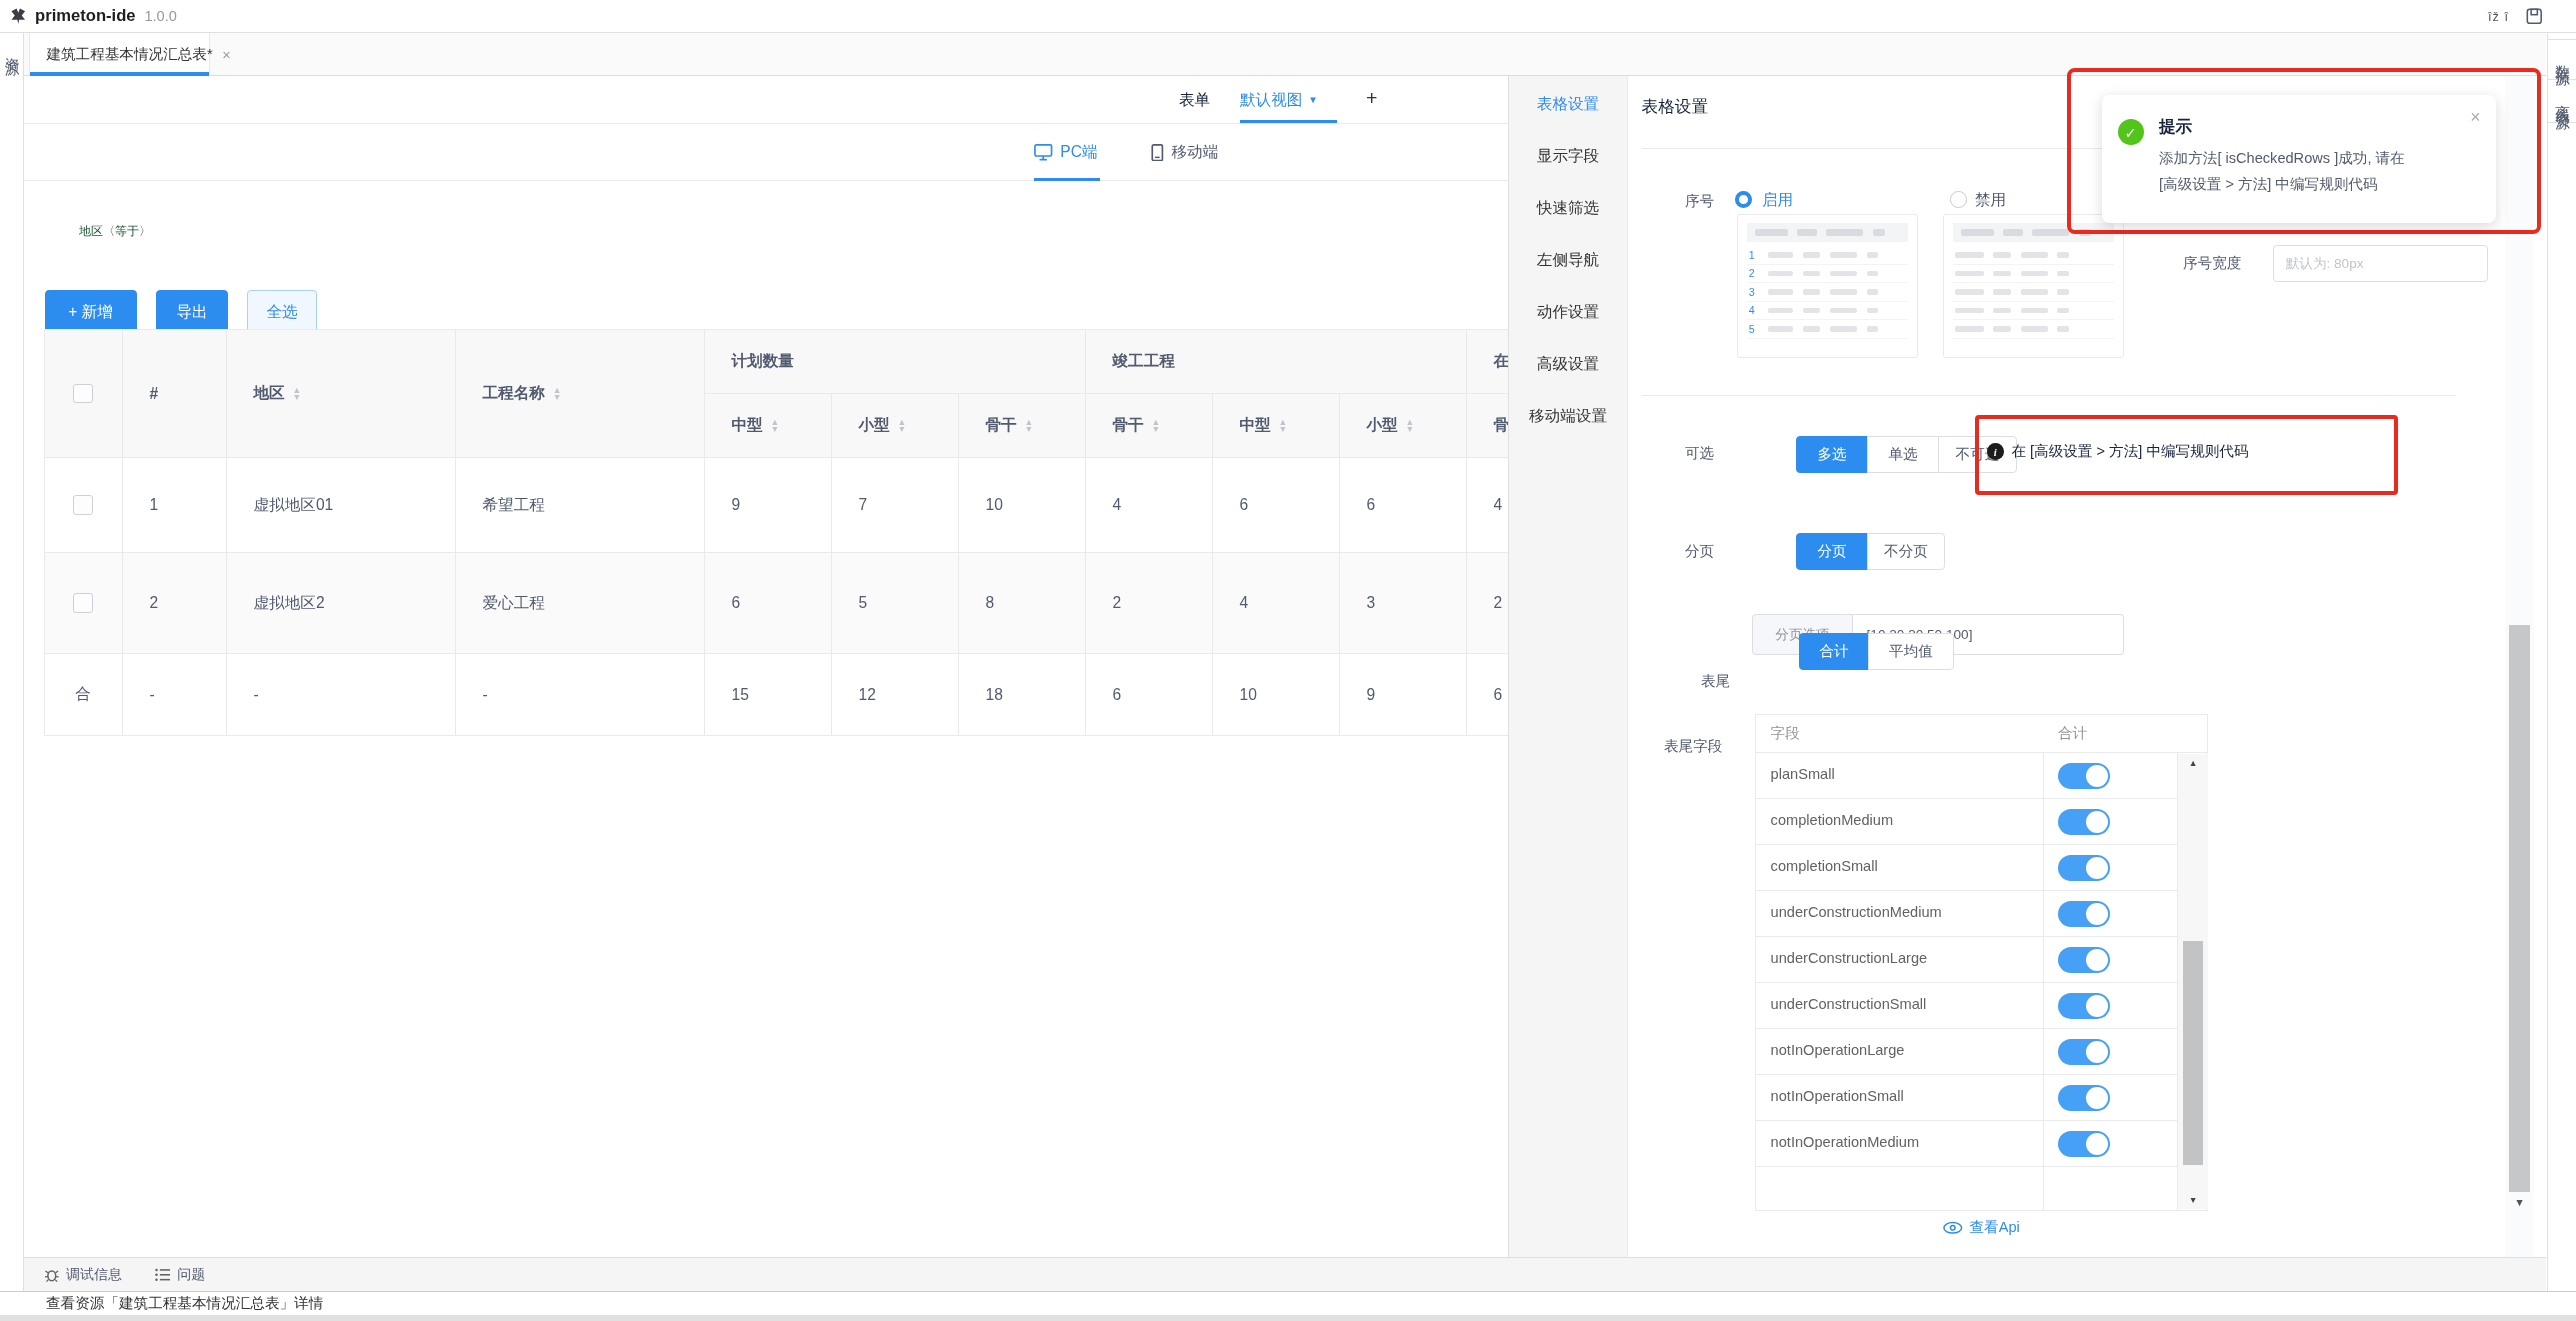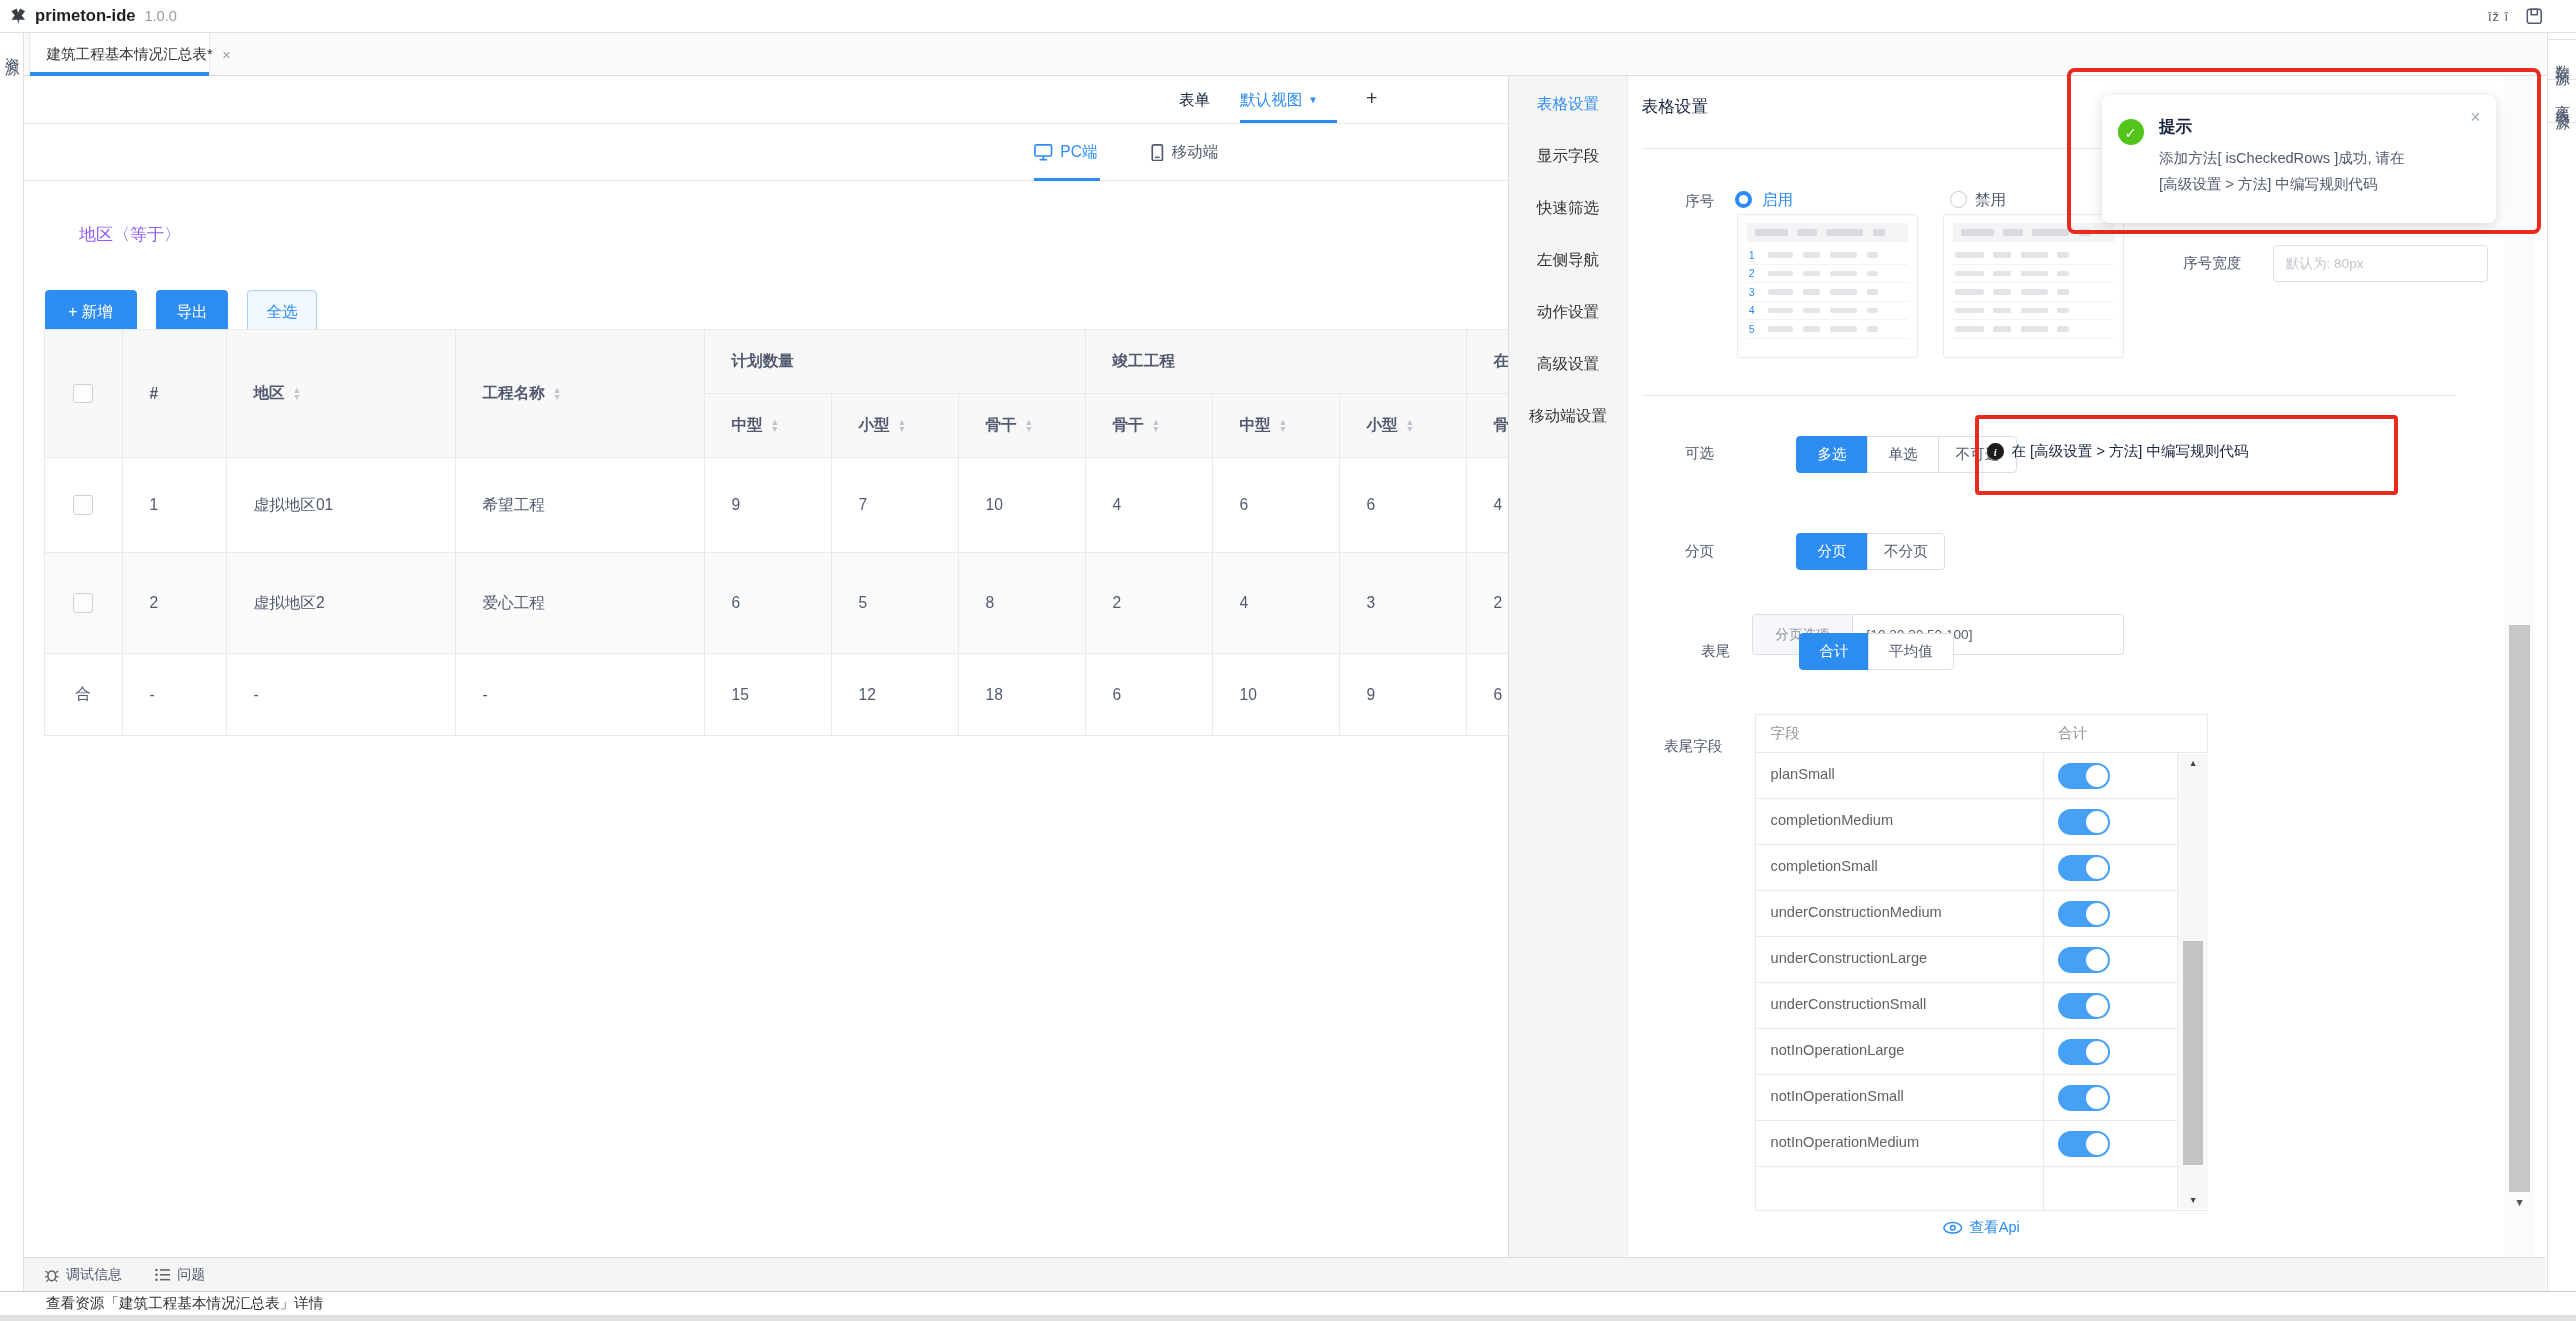--- a/index.html
+++ b/index.html
@@ -43,21 +43,21 @@
   .vt-view .caret { font-size:9.7px; margin-left:5.8px; vertical-align:1.9px; }
   .vt-underline { position:absolute; left:1216px; bottom:0; width:97px; height:2.9px; background:#2d8cf0; }
   .vt-add { position:absolute; left:1342px; top:10.7px; font-size:19.5px; color:#333; }
 
   .device-tabs { position:absolute; left:0; top:48px; width:100%; height:57px; border-bottom:1px solid #e8eaec; }
   .dev-tab { position:absolute; top:0; height:57px; display:flex; align-items:center; gap:7.8px; font-size:15.6px; }
   .dev-pc { left:1010px; color:#2d8cf0; }
   .dev-pc::after { content:""; position:absolute; left:0; bottom:0; width:66px; height:2.9px; background:#2d8cf0; }
   .dev-mobile { left:1127px; color:#515a6e; }
 
-  .filter-label { position:absolute; left:55px; top:147px; font-size:17px; color:#8b5cf6; }
+  .filter-label { position:absolute; left:55px; top:147px; font-size:12px; color:#14532d; }
   .filter-input { position:absolute; left:175px; top:142px; width:448px; height:44px; border:1px solid #dcdee2;
     border-radius:3.9px; font-size:14.6px; padding:0 13.6px; color:#515a6e; background:#fff; }
   .filter-input::placeholder { color:#c0c4cc; }
 
   .btn { position:absolute; top:214px; height:44px; border-radius:3.9px; font-size:15.6px; display:flex; align-items:center; justify-content:center; }
   .btn-blue { background:#2d8cf0; color:#fff; border:1px solid #2d8cf0; }
   .btn-add { left:20.5px; width:92px; }
   .btn-export { left:132px; width:72px; }
   .btn-selall { left:223px; width:70px; background:#f0f7ff; color:#2d8cf0; border:1px solid #a9d0f5; }
 
@@ -465,21 +465,21 @@
   <span class="sp-label" style="left:57px;top:466px">分页</span>
   <div class="btn-group" style="left:124px;top:457px">
     <div class="bg-btn active" style="width:72px">分页</div>
     <div class="bg-btn" style="width:78px">不分页</div>
   </div>
   <div class="pag-input">
     <div class="pag-seg-label">分页选项</div>
     <div class="pag-seg-value">[10,20,30,50,100]</div>
   </div>
 
-  <span class="sp-label" style="left:73px;top:566px">表尾</span>
+  <span class="sp-label" style="left:73px;top:596px">表尾</span>
   <div class="btn-group" style="left:127px;top:557px">
     <div class="bg-btn active" style="width:70px">合计</div>
     <div class="bg-btn" style="width:86px">平均值</div>
   </div>
 
   <span class="sp-label" style="left:36px;top:661px">表尾字段</span>
   <div class="field-table">
     <div class="ft-head">
       <span class="c1">字段</span>
       <span class="c2">合计</span>

